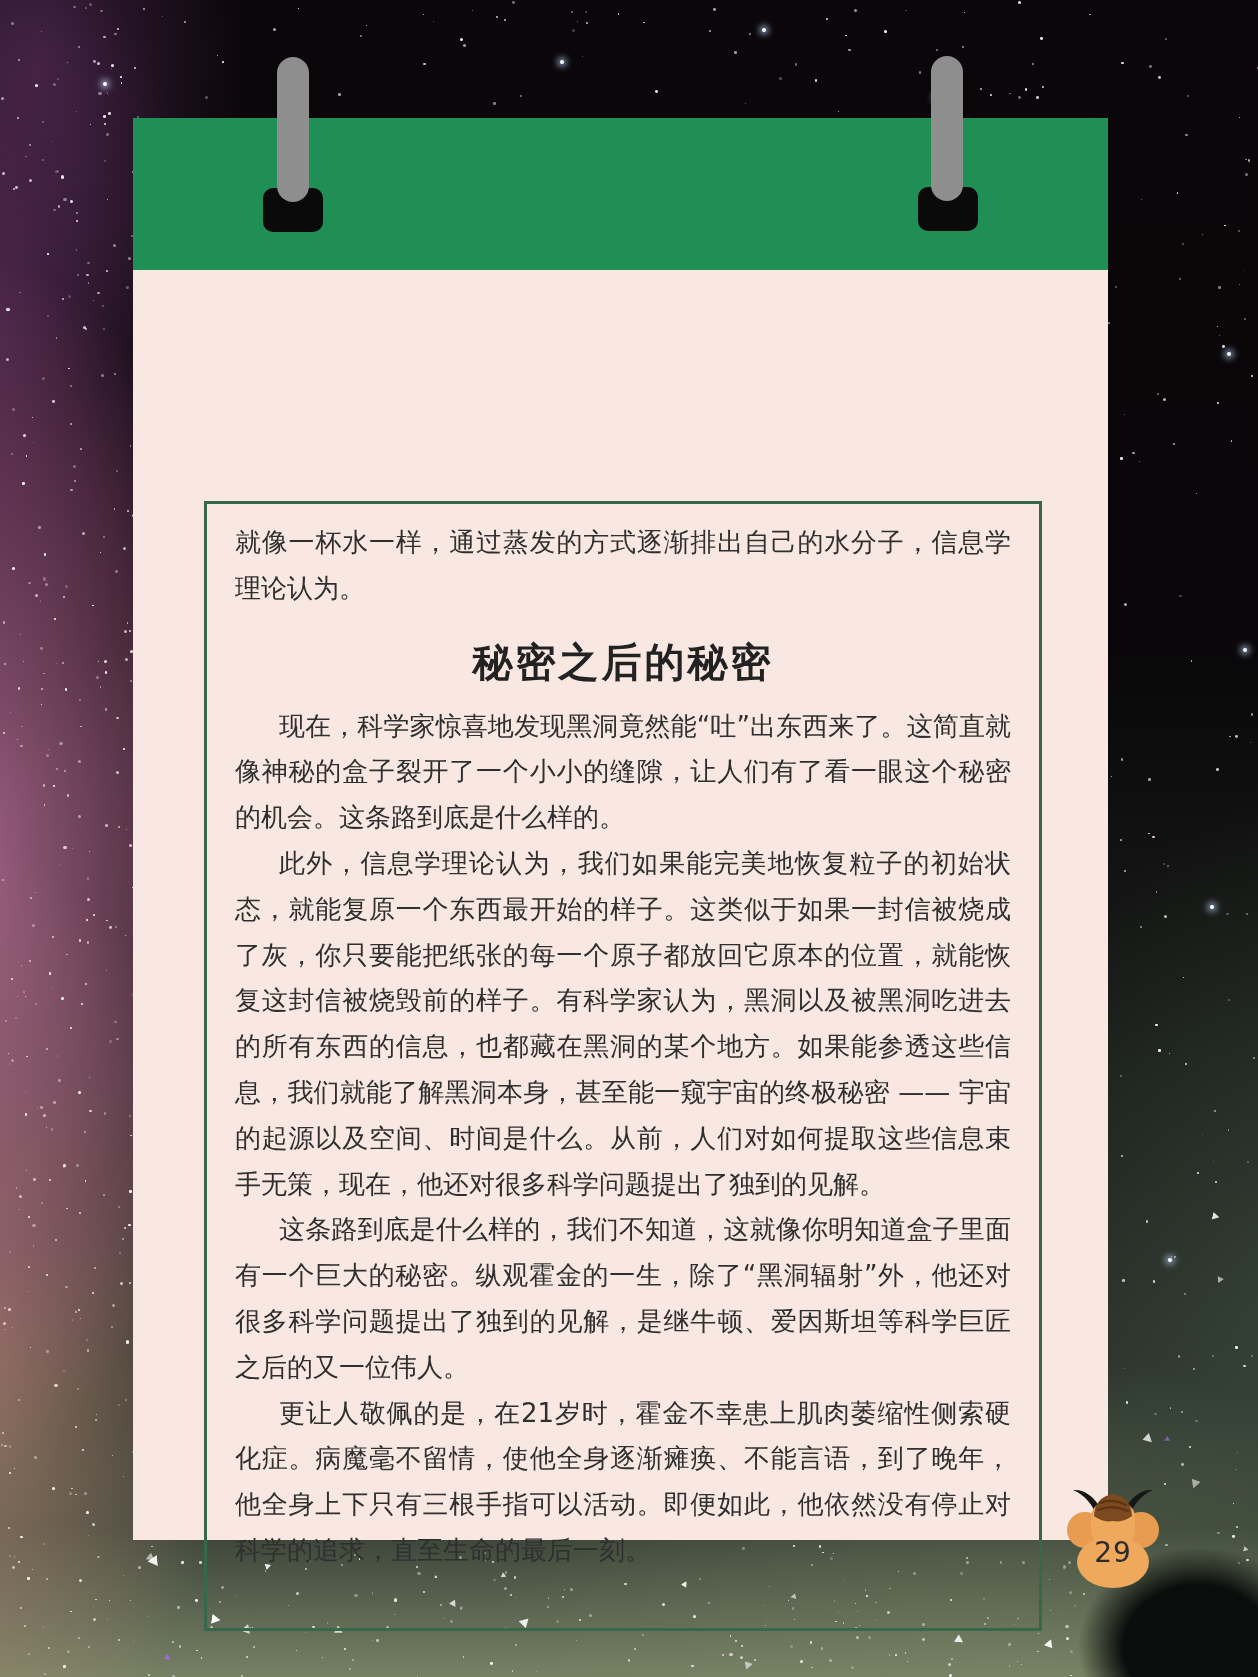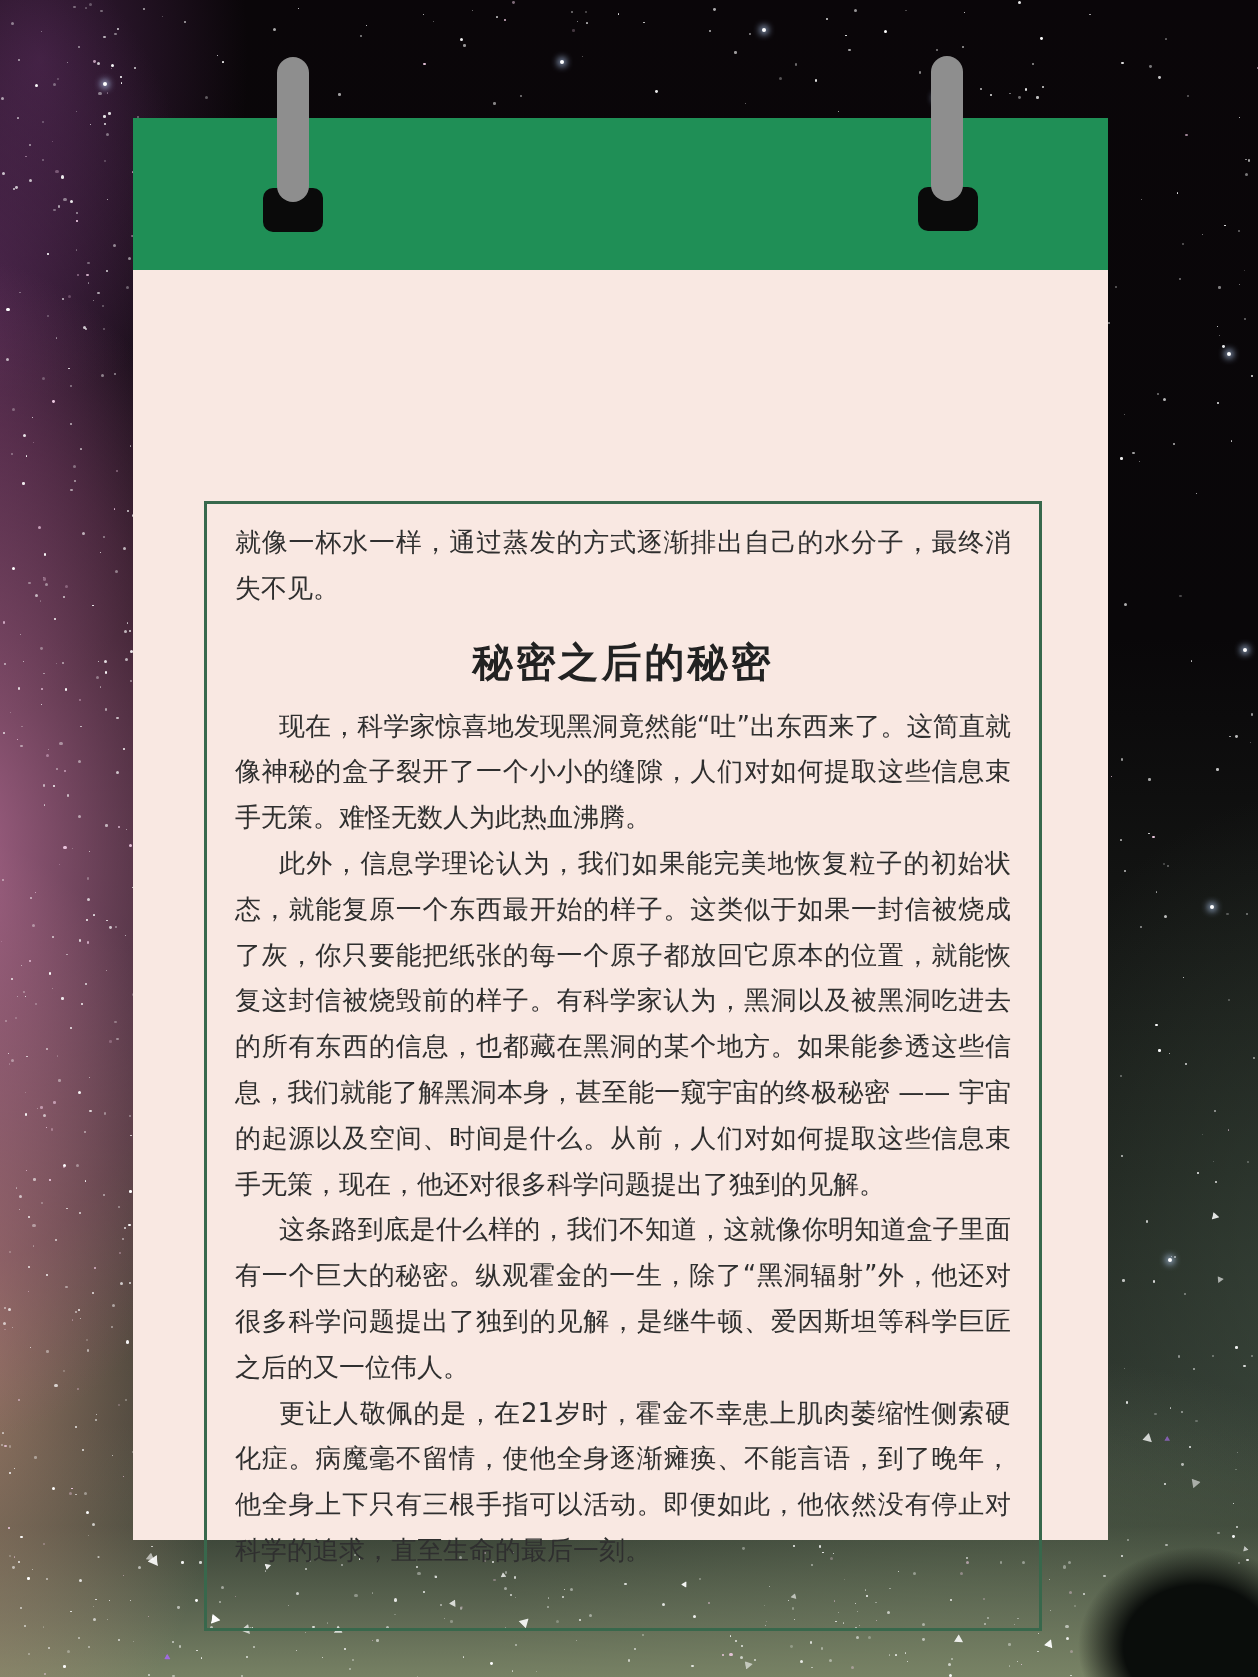--- a/index.html
+++ b/index.html
@@ -787,33 +787,51 @@
       <div class="tri" style="left: 146.6px; top: 1556.4px; width: 11px; height: 9.9px; transform: rotate(264deg); opacity: 0.91;"></div>
       <div class="tri" style="left: 145.2px; top: 1554.2px; width: 8.4px; height: 7.6px; transform: rotate(247deg); opacity: 0.58;"></div>
       <div class="tri" style="left: 1044.9px; top: 1638.8px; width: 9.1px; height: 8.2px; transform: rotate(21deg); opacity: 0.94;"></div>
     </div>
   <div class="corner-dark"></div>
 
   <div class="card">
     <div class="band"></div>
     <div class="paper">
       <div class="textbox">
-        <p class="intro">就像一杯水一样，通过蒸发的方式逐渐排出自己的水分子，最终消失不见。</p>
+        <p class="intro">就像一杯水一样，通过蒸发的方式逐渐排出自己的水分子，信息学理论认为。</p>
         <h1 class="title">秘密之后的秘密</h1>
-        <p class="para">现在，科学家惊喜地发现黑洞竟然能“吐”出东西来了。这简直就像神秘的盒子裂开了一个小小的缝隙，人们对如何提取这些信息束手无策。难怪无数人为此热血沸腾。</p>
+        <p class="para">现在，科学家惊喜地发现黑洞竟然能“吐”出东西来了。这简直就像神秘的盒子裂开了一个小小的缝隙，让人们有了看一眼这个秘密的机会。这条路到底是什么样的。</p>
         <p class="para">此外，信息学理论认为，我们如果能完美地恢复粒子的初始状态，就能复原一个东西最开始的样子。这类似于如果一封信被烧成了灰，你只要能把纸张的每一个原子都放回它原本的位置，就能恢复这封信被烧毁前的样子。有科学家认为，黑洞以及被黑洞吃进去的所有东西的信息，也都藏在黑洞的某个地方。如果能参透这些信息，我们就能了解黑洞本身，甚至能一窥宇宙的终极秘密 —— 宇宙的起源以及空间、时间是什么。从前，人们对如何提取这些信息束手无策，现在，他还对很多科学问题提出了独到的见解。</p>
         <p class="para">这条路到底是什么样的，我们不知道，这就像你明知道盒子里面有一个巨大的秘密。纵观霍金的一生，除了“黑洞辐射”外，他还对很多科学问题提出了独到的见解，是继牛顿、爱因斯坦等科学巨匠之后的又一位伟人。</p>
         <p class="para">更让人敬佩的是，在21岁时，霍金不幸患上肌肉萎缩性侧索硬化症。病魔毫不留情，使他全身逐渐瘫痪、不能言语，到了晚年，他全身上下只有三根手指可以活动。即便如此，他依然没有停止对科学的追求，直至生命的最后一刻。</p>
       </div>
     </div>
   </div>
 
   <div class="clip clip-left">
     <div class="strap"></div>
     <div class="clamp"></div>
   </div>
   <div class="clip clip-right">
     <div class="strap"></div>
     <div class="clamp"></div>
   </div>
 
+  <div class="ox">
+    <svg width="100" height="102" viewBox="0 0 100 102">
+
+      <path d="M34,28 C30,16 22,6 10,1 C21,0 32,8 37,19 C38.5,23 37,26 34,28 Z" fill="#161616"></path>
+      <path d="M66,28 C70,16 78,6 90,1 C79,0 68,8 63,19 C61.5,23 63,26 66,28 Z" fill="#161616"></path>
+
+      <circle cx="22" cy="41" r="18" fill="#E79C50"></circle>
+      <circle cx="78" cy="41" r="18" fill="#E79C50"></circle>
+
+      <rect x="28" y="13" width="44" height="44" rx="15" fill="#EEA95D"></rect>
+      <ellipse cx="50" cy="73" rx="36" ry="26" fill="#EEA95D"></ellipse>
+
+      <path d="M31,27 Q32,8 50,5 Q68,8 69,27 Q60,34 50,32 Q40,34 31,27 Z" fill="#7B4A1F"></path>
+      <path d="M37,14 Q50,9 63,16" stroke="#5E3312" stroke-width="2.2" fill="none" stroke-linecap="round"></path>
+      <path d="M35,21 Q50,15 65,22" stroke="#5E3312" stroke-width="2.2" fill="none" stroke-linecap="round"></path>
+    </svg>
+    <span class="pagenum">29</span>
+  </div>
 
 </div>
 
 </body></html>

